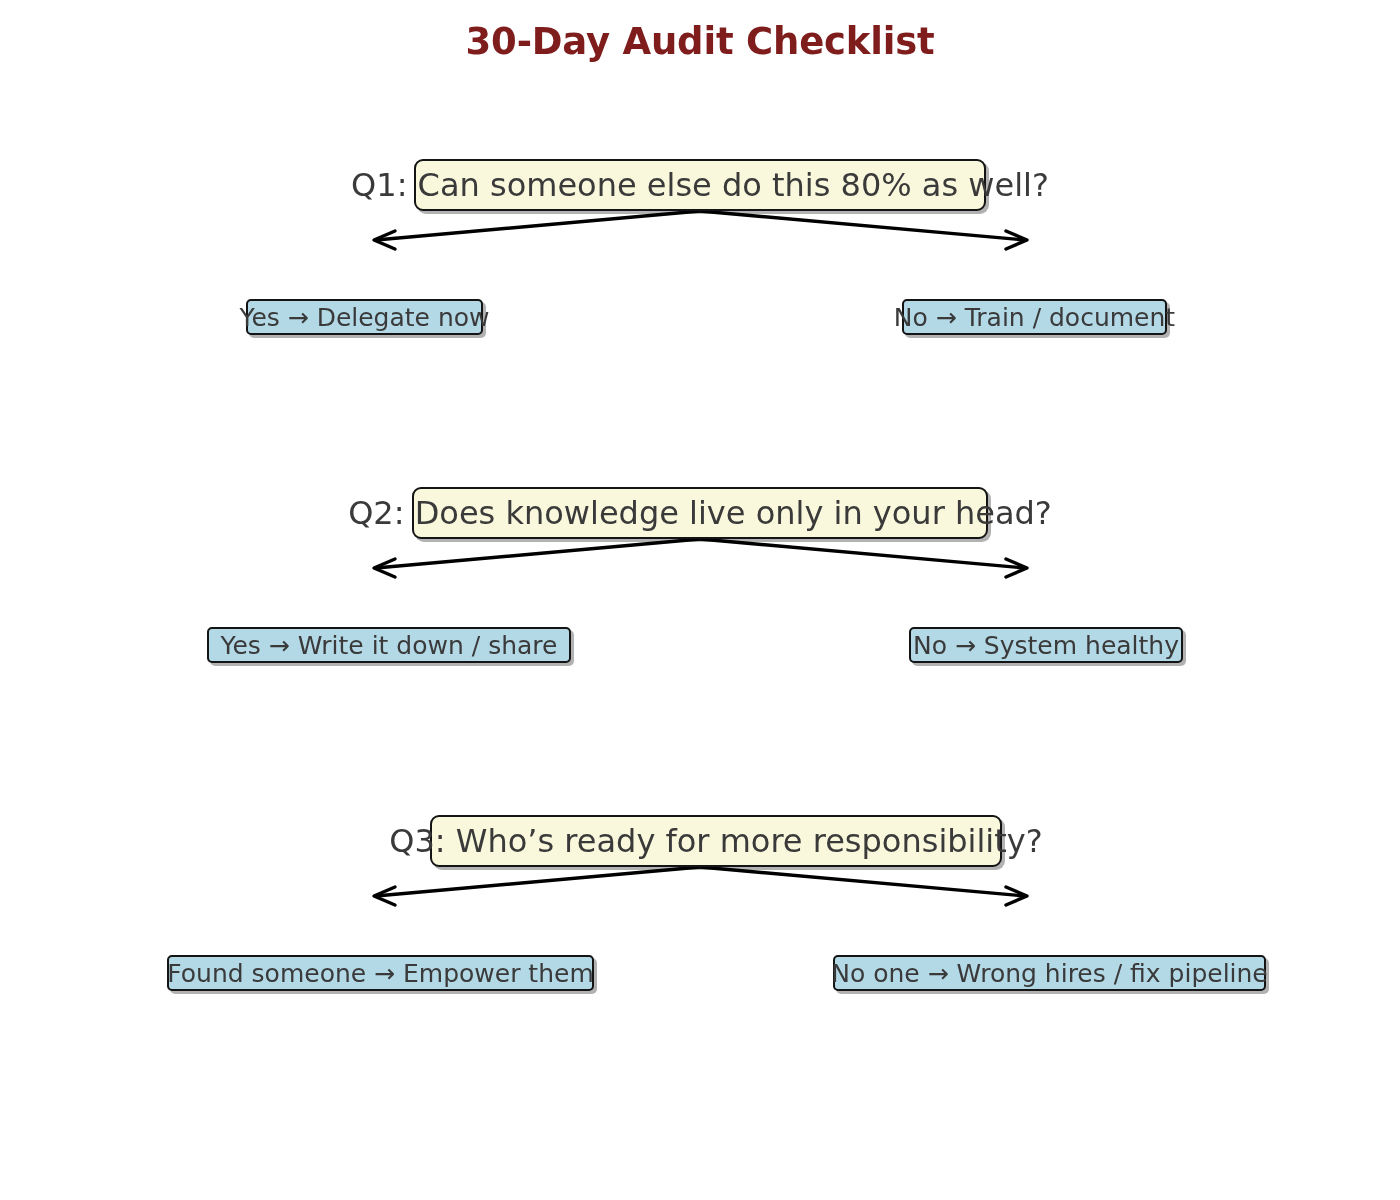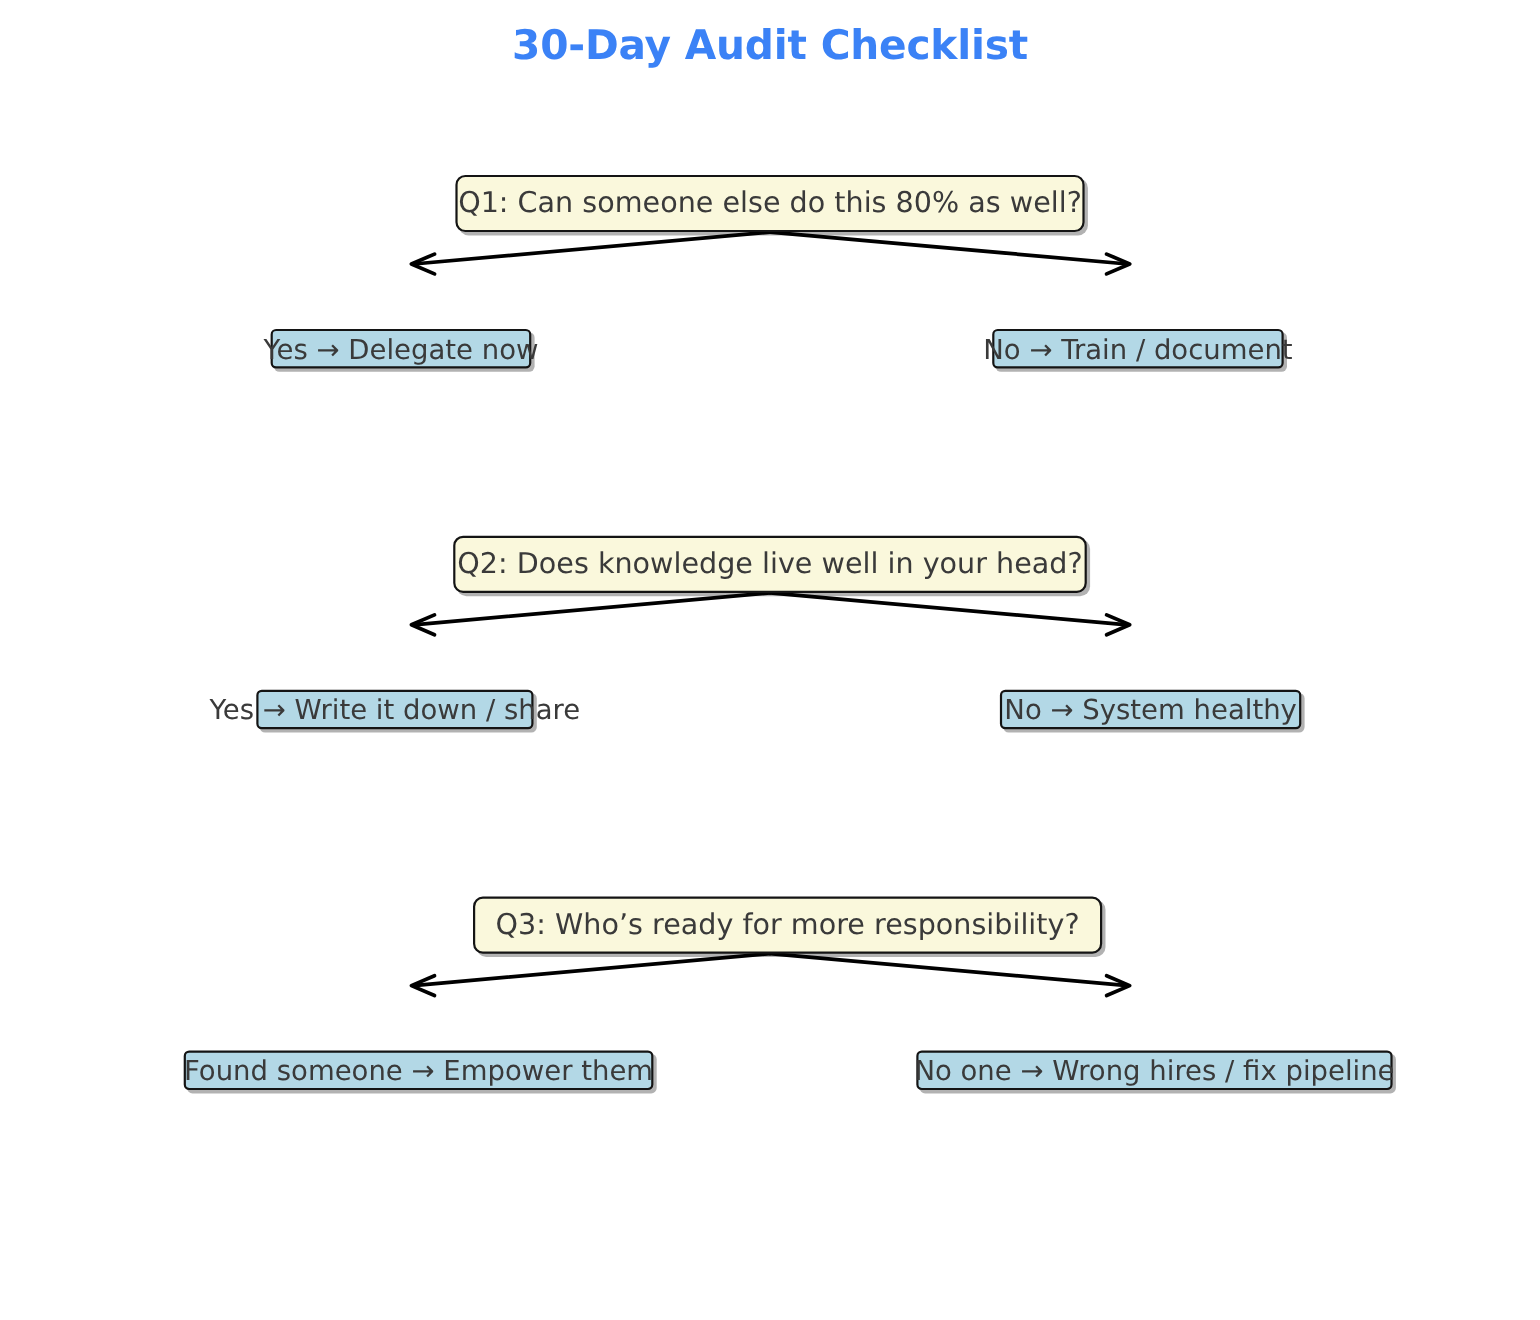--- a/index.html
+++ b/index.html
@@ -17,21 +17,21 @@
   }
 
   #page-title {
     position: absolute;
     top: 20px;
     left: 0;
     width: 1400px;
     text-align: center;
     font-size: 37px;
     font-weight: bold;
-    color: #3b82f6;
+    color: #7f1d1d;
     letter-spacing: -0.2px;
     white-space: nowrap;
   }
 
   .diagram-layer {
     position: absolute;
     top: 0;
     left: 0;
     width: 1400px;
     height: 1200px;
@@ -39,21 +39,21 @@
   }
 
   .node {
     position: absolute;
     box-sizing: border-box;
     display: flex;
     align-items: center;
     justify-content: center;
     white-space: nowrap;
     color: #3a3a3a;
-    font-size: 26px;
+    font-size: 32px;
     line-height: 1;
     border: 2.5px solid #141414;
     box-shadow: 3px 3px 0 rgba(0,0,0,0.30);
   }
 
   .node.question {
     background: #faf8dc;
     border-radius: 9px;
     height: 52px;
     padding: 0 16px;
@@ -68,21 +68,21 @@
   }
 
   
   #node-q1 { left: 414px; top: 159px; width: 572px; }
   #node-q2 { left: 412px; top: 487px; width: 576px; }
   #node-q3 { left: 430px; top: 815px; width: 572px; }
 
   
   #node-q1-yes { left: 246px; top: 299px; width: 237px; }
   #node-q1-no  { left: 902px; top: 299px; width: 265px; }
-  #node-q2-yes { left: 207px; top: 627px; width: 252px; margin-left: 26px; }
+  #node-q2-yes { left: 207px; top: 627px; width: 364px; }
   #node-q2-no  { left: 909px; top: 627px; width: 274px; }
   #node-q3-yes { left: 167px; top: 955px; width: 427px; }
   #node-q3-no  { left: 833px; top: 955px; width: 433px; }
 </style>
 </head>
 <body>
 
 <div id="page-title">30-Day Audit Checklist</div>
 
 <svg class="diagram-layer" width="1400" height="1200" viewBox="0 0 1400 1200" xmlns="http://www.w3.org/2000/svg">
@@ -114,19 +114,19 @@
       <path d="M 700 867 L 1025 896"></path>
       <path d="M 1006 887 L 1027 896 L 1006 905"></path>
     </g>
   </g>
 </svg>
 
 <div class="node question" id="node-q1">Q1: Can someone else do this 80% as well?</div>
 <div class="node answer" id="node-q1-yes">Yes → Delegate now</div>
 <div class="node answer" id="node-q1-no">No → Train / document</div>
 
-<div class="node question" id="node-q2">Q2: Does knowledge live well in your head?</div>
+<div class="node question" id="node-q2">Q2: Does knowledge live only in your head?</div>
 <div class="node answer" id="node-q2-yes">Yes → Write it down / share</div>
 <div class="node answer" id="node-q2-no">No → System healthy</div>
 
 <div class="node question" id="node-q3">Q3: Who’s ready for more responsibility?</div>
 <div class="node answer" id="node-q3-yes">Found someone → Empower them</div>
 <div class="node answer" id="node-q3-no">No one → Wrong hires / fix pipeline</div>
 
 </body></html>

